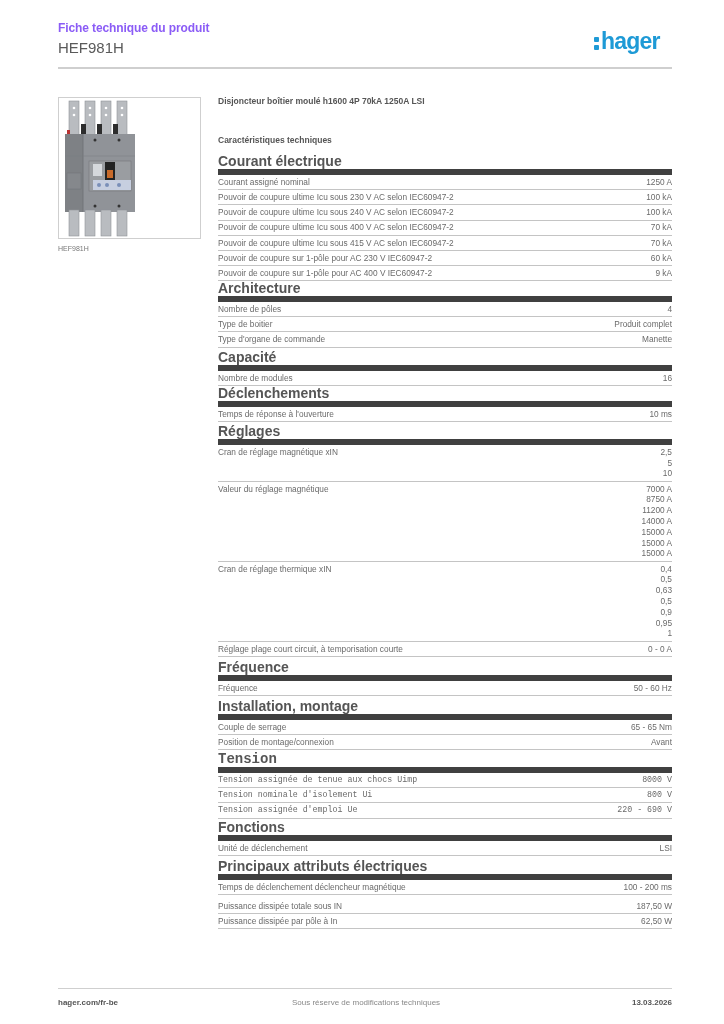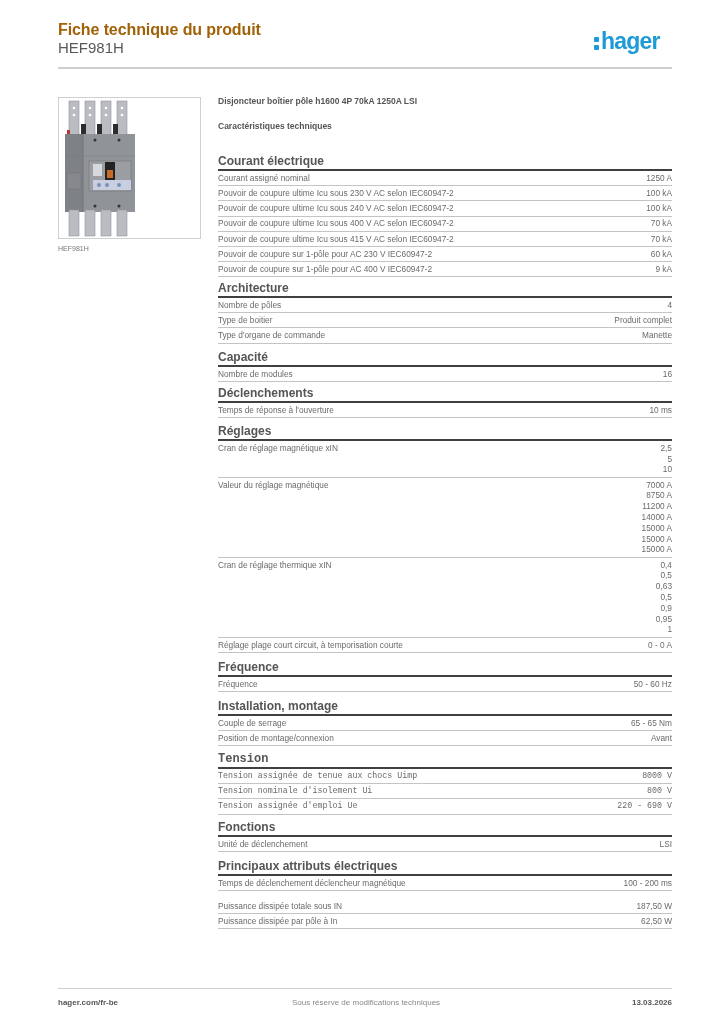--- a/index.html
+++ b/index.html
@@ -1,32 +1,32 @@
 <!DOCTYPE html>
 <html><head>
 <meta charset="utf-8">
 <style>
   html, body { margin:0; padding:0; background:#ffffff; }
   body { width:724px; height:1024px; position:relative; overflow:hidden;
          font-family:"Liberation Sans", sans-serif; color:#575757; }
-  .hdr-title { position:absolute; left:58px; top:21px; font-size:16px; font-weight:bold; color:#a16207; letter-spacing:-0.1px; }
+  .hdr-title { position:absolute; left:58px; top:21px; font-size:12px; font-weight:bold; color:#8b5cf6; letter-spacing:-0.1px; }
   .hdr-sub { position:absolute; left:58px; top:39px; font-size:15px; color:#5a5a5a; }
   .logo { position:absolute; left:594px; top:27px; font-size:23px; font-weight:bold; color:#1e9ad6; letter-spacing:-0.8px; line-height:28px; }
   .logo .dots { display:inline-block; width:5px; height:16px; position:relative; margin-right:2px; vertical-align:-1px; }
   .logo .dots i { position:absolute; left:0; width:5px; height:5px; border-radius:1px; background:#1e9ad6; }
   .logo .dots i.a { top:3px; } .logo .dots i.b { top:11px; }
   .hdr-rule { position:absolute; left:58px; top:67px; width:614px; height:2px; background:#cfcfcf; }
 
   .photo { position:absolute; left:58px; top:97px; width:141px; height:140px; border:1px solid #cfcfcf; background:#fff; overflow:hidden; }
   .photo-caption { position:absolute; left:58px; top:245px; font-size:7px; color:#777; }
   .prod-title { position:absolute; left:218px; top:96px; font-size:8.5px; font-weight:bold; color:#555; }
-  .char-title { position:absolute; left:218px; top:121px; font-size:8.5px; font-weight:bold; color:#555; }
+  .char-title { position:absolute; left:218px; top:135px; font-size:8.5px; font-weight:bold; color:#555; }
 
   .section { position:absolute; left:218px; width:454px; }
-  .sec-head { height:14px; font-size:12px; font-weight:bold; color:#555; line-height:13px; border-bottom:2px solid #404040; }
+  .sec-head { height:14px; font-size:14px; font-weight:bold; color:#555; line-height:13px; border-bottom:6px solid #404040; }
   .row { display:flex; justify-content:space-between; align-items:flex-start; border-bottom:1px solid #c4c4c4; font-size:8.3px; line-height:10.8px; padding:1.8px 0 1.6px 0; color:#6a6a6a; }
   .row .lbl { white-space:nowrap; }
   .row .val { text-align:right; white-space:nowrap; }
   .row .val div { line-height:10.8px; }
 
   .foot-rule { position:absolute; left:58px; top:988px; width:614px; height:1px; background:#cfcfcf; }
   .foot-left { position:absolute; left:58px; top:998px; font-size:8px; font-weight:bold; color:#555; }
   .foot-mid { position:absolute; left:292px; top:998px; font-size:8px; color:#888; }
   .foot-right { position:absolute; right:52px; top:998px; font-size:8px; font-weight:bold; color:#555; }
 </style>
@@ -88,21 +88,21 @@
     <g fill="#b9bcc0" stroke="#8f9397" stroke-width="0.6">
       <rect x="10" y="112" width="10" height="26"></rect>
       <rect x="26" y="112" width="10" height="26"></rect>
       <rect x="42" y="112" width="10" height="26"></rect>
       <rect x="58" y="112" width="10" height="26"></rect>
     </g>
   </svg>
 </div>
 <div class="photo-caption">HEF981H</div>
 
-<div class="prod-title">Disjoncteur boîtier pôle h1600 4P 70kA 1250A LSI</div>
+<div class="prod-title">Disjoncteur boîtier moulé h1600 4P 70kA 1250A LSI</div>
 <div class="char-title">Caractéristiques techniques</div>
 
 <div id="sections">
     <div class="section" style="top: 155px;">
       <div class="sec-head">Courant électrique</div>
       <div class="row">
         <div class="lbl">Courant assigné nominal</div>
         <div class="val">
           <div>1250 A</div>
         </div>

